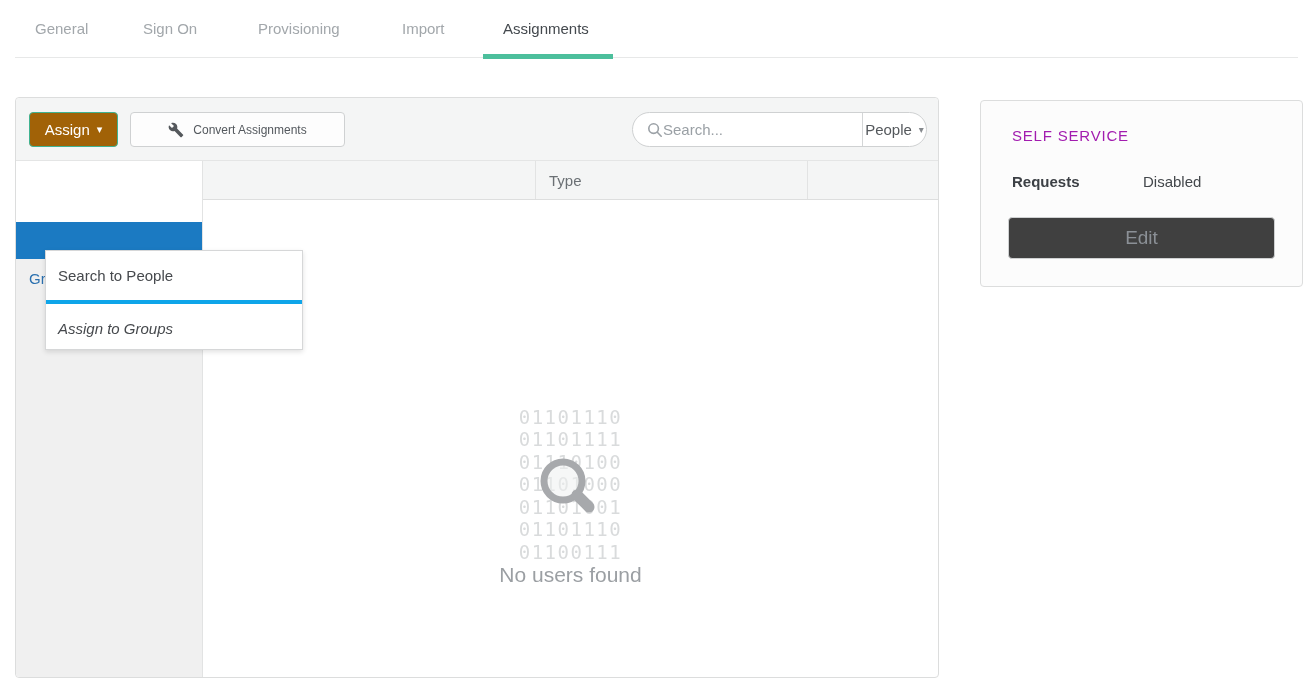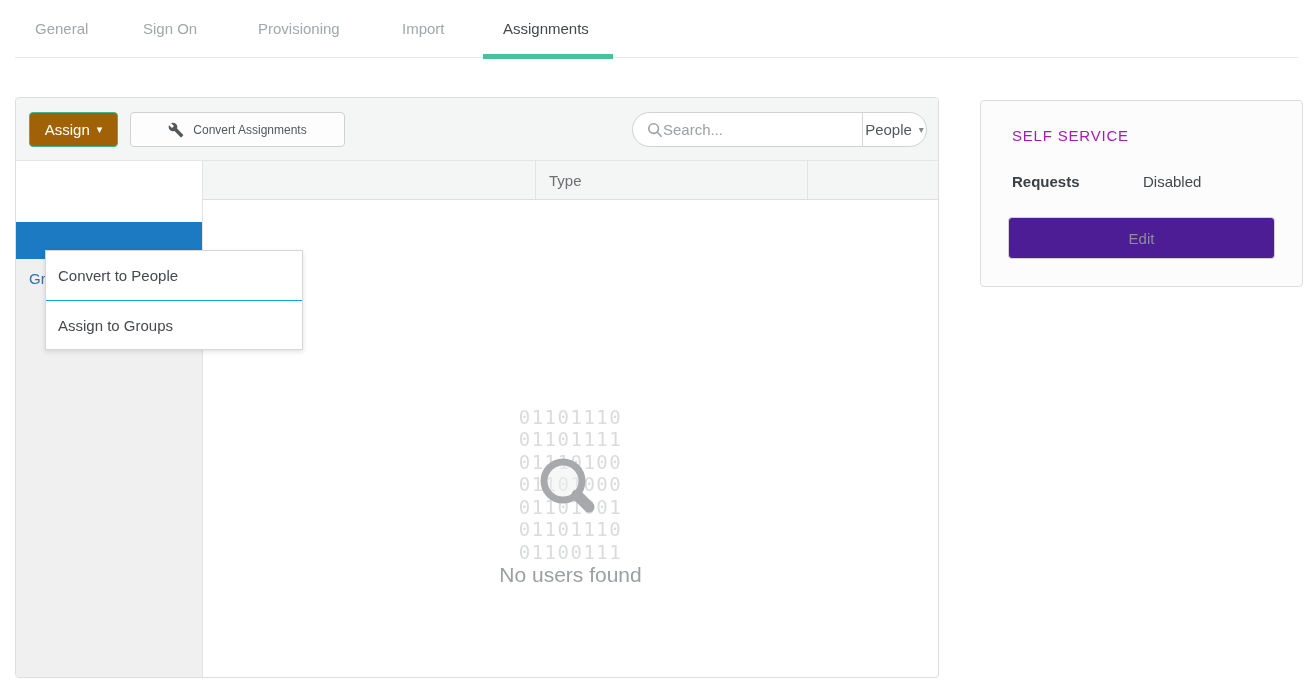--- a/index.html
+++ b/index.html
@@ -64,32 +64,32 @@
   .binary-row { font-family:"DejaVu Sans Mono", monospace; font-size:19px; line-height:22.5px;
                 letter-spacing:1.5px; color:#d9dbdc; text-align:center; }
   .big-magnifier { position:absolute; left:18px; top:49px; }
   .no-users { font-size:21px; color:#9b9fa3; }
 
   
   .assign-menu { position:absolute; left:29px; top:152px; width:258px; background:#ffffff;
                  border:1px solid #d6d7d8; box-shadow:0 2px 5px rgba(0,0,0,0.12); z-index:20; }
   .assign-menu-item { height:49px; line-height:49px; padding-left:12px;
                       font-size:15px; color:#46494d; cursor:pointer; }
-  .assign-menu-item + .assign-menu-item { border-top:1px solid #0ea5e9; }
+  .assign-menu-item + .assign-menu-item { border-top:4px solid #0ea5e9;font-style:italic; }
 
   
   .card { position:absolute; left:980px; top:100px; width:323px; height:187px;
           background:#fcfcfc; border:1px solid #dcdddd; border-radius:4px; }
   .card-title { position:absolute; left:31px; top:26px; font-size:15px; letter-spacing:0.8px;
                 color:#a21caf; }
   .req-label { position:absolute; left:31px; top:72px; font-size:15px; font-weight:bold; color:#3c4045; }
   .req-value { position:absolute; left:162px; top:72px; font-size:15px; color:#43474b; }
   .btn-edit { position:absolute; left:27px; top:116px; width:267px; height:42px;
-              background:#4c1d95; border:1px solid #cfd1d2; border-radius:4px;
-              font-size:15px; color:#8b9096; cursor:pointer;
+              background:#404040; border:1px solid #cfd1d2; border-radius:4px;
+              font-size:19px; color:#8b9096; cursor:pointer;
               display:flex; align-items:center; justify-content:center; }
 
   svg { display:block; }
 </style>
 </head>
 <body>
 
 <div>
   <span class="tab" style="left:35px">General</span>
   <span class="tab" style="left:143px">Sign On</span>
@@ -160,21 +160,21 @@
         <svg width="62" height="62" viewBox="0 0 62 62">
           <circle cx="26" cy="26" r="19" fill="rgba(238,240,241,0.55)" stroke="#a7a9ac" stroke-width="7"></circle>
           <line x1="40" y1="40" x2="52" y2="52" stroke="#a7a9ac" stroke-width="11" stroke-linecap="round"></line>
         </svg>
       </div>
     </div>
     <div class="no-users">No users found</div>
   </div>
 
   <div class="assign-menu">
-    <div class="assign-menu-item">Convert to People</div>
+    <div class="assign-menu-item">Search to People</div>
     <div class="assign-menu-item">Assign to Groups</div>
   </div>
 </div>
 
 <div class="card">
   <div class="card-title">SELF SERVICE</div>
   <div class="req-label">Requests</div>
   <div class="req-value">Disabled</div>
   <button class="btn-edit">Edit</button>
 </div>

